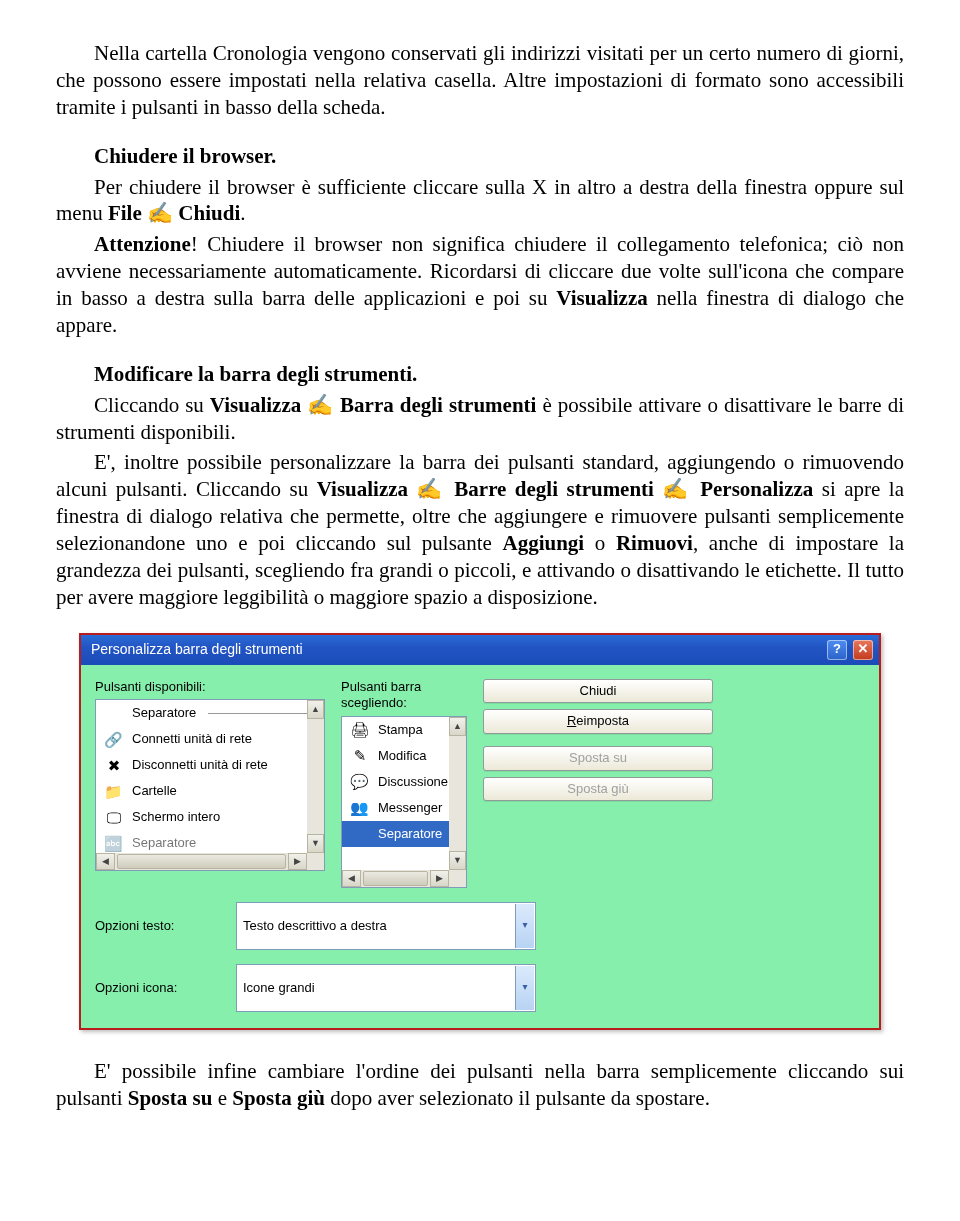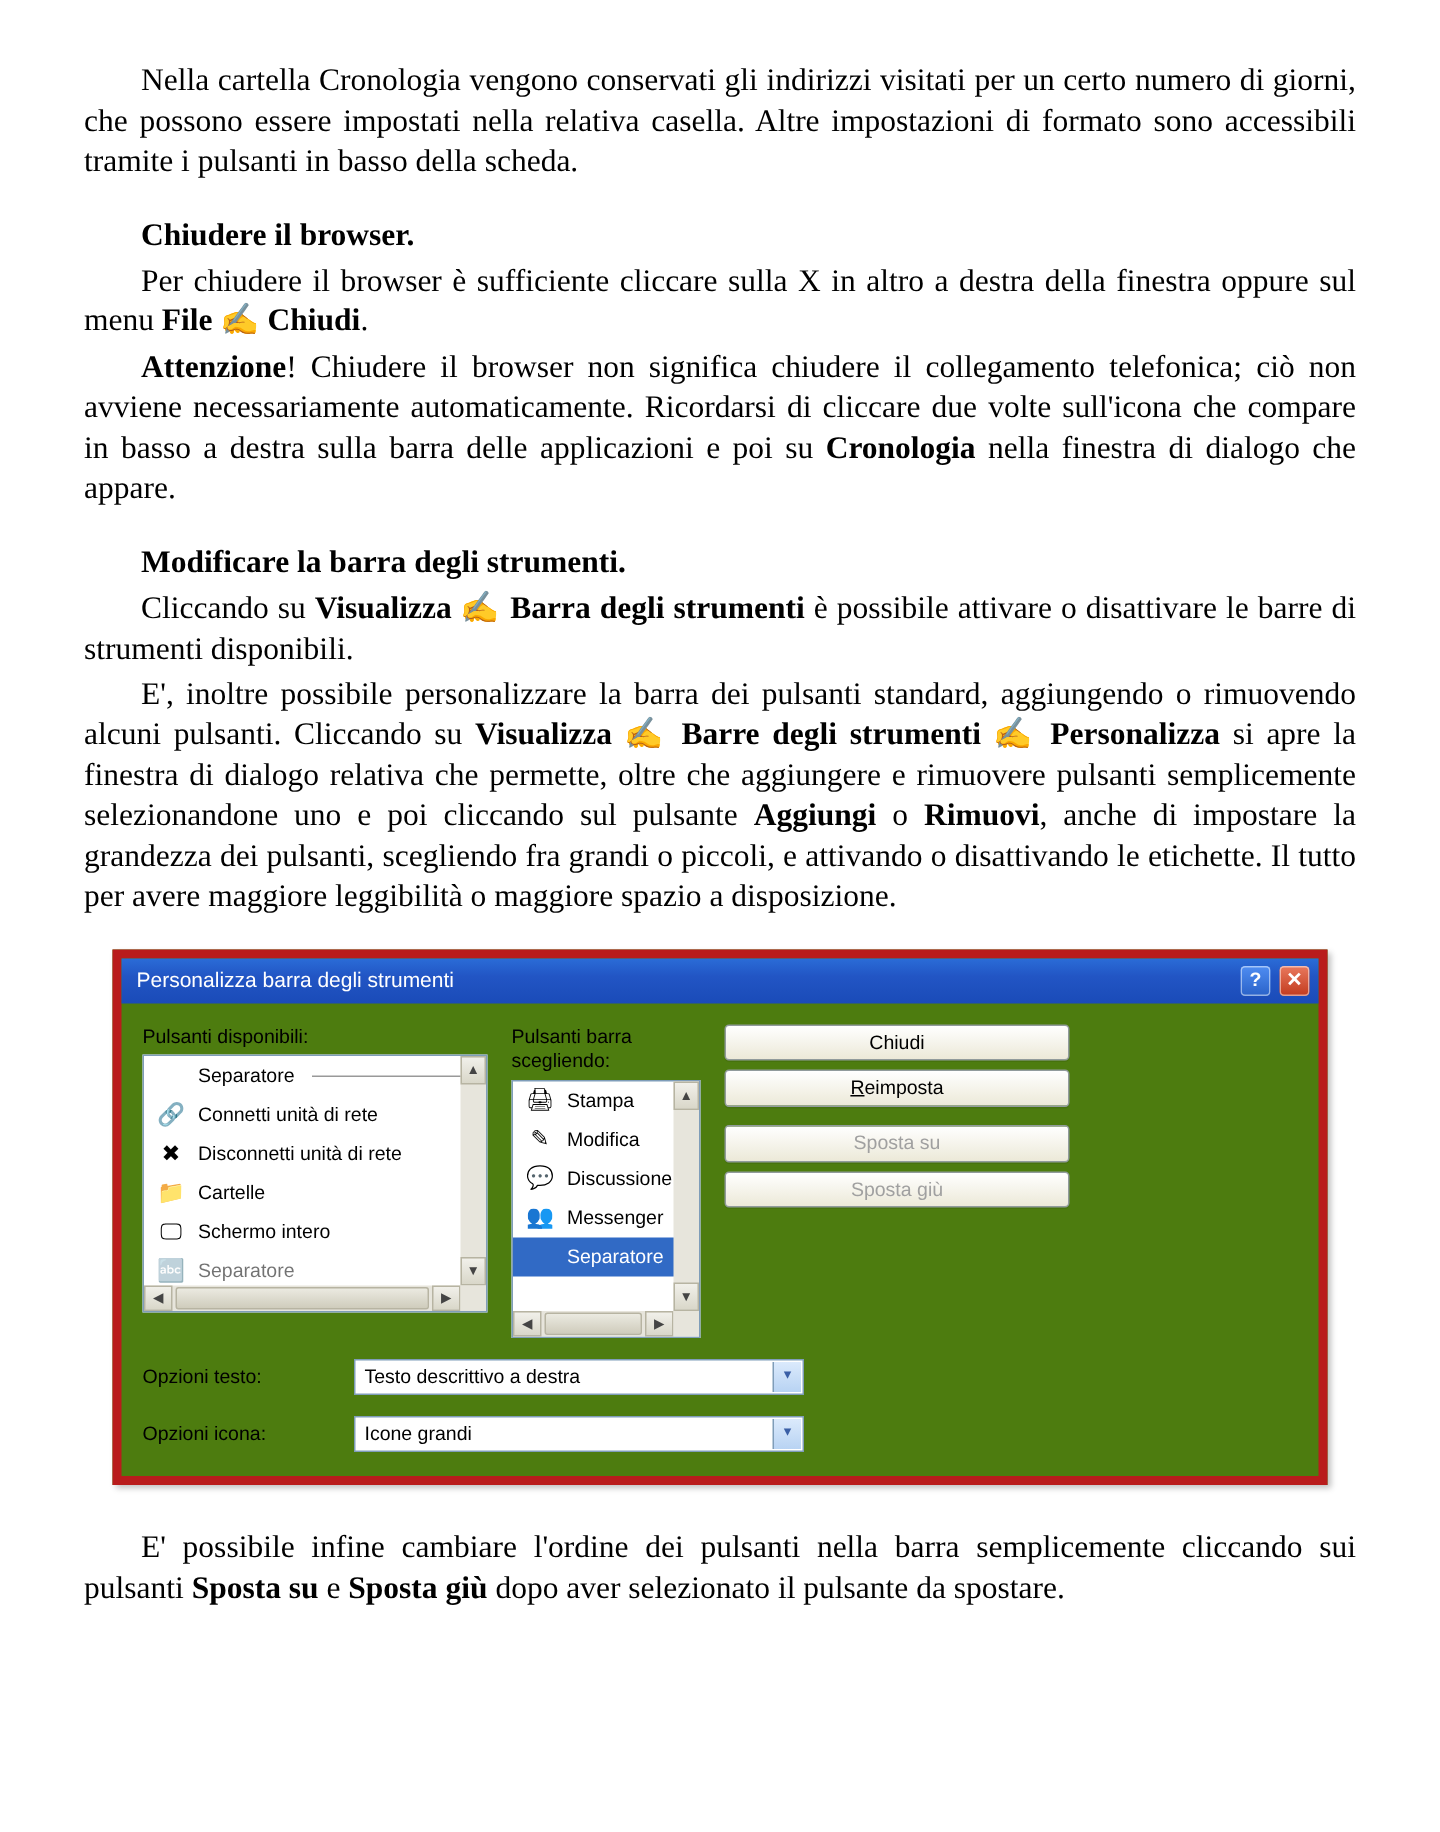--- a/index.html
+++ b/index.html
@@ -16,22 +16,22 @@
   p{margin:0 0 4px 0;text-align:justify;}
   .indent{text-indent:38px;}
   .b{font-weight:bold;}
   .section-space{height:18px;}
   .dialog{
     margin:22px auto 10px auto;
     width:798px;
     font-family:Tahoma,Verdana,sans-serif;
     font-size:13px;
     color:#000;
-    background:#4d7c0f;
-    border:6px solid #b91c1c;
+    background:#86efac;
+    border:2px solid #b91c1c;
     box-shadow:2px 2px 4px rgba(0,0,0,.25);
   }
   .titlebar{
     background:linear-gradient(#2a6cd7,#2255c4 40%,#1a4bb8);
     color:#fff;
     padding:5px 6px 5px 10px;
     display:flex;
     align-items:center;
     gap:6px;
     font-size:14px;
@@ -98,21 +98,21 @@
     padding:3px 6px;text-align:center;font-size:13px;
     box-shadow:0 1px 0 rgba(0,0,0,.08);
     min-width:90px;
   }
   .btn.disabled{color:#a0a0a0;}
   .right-col{display:flex;flex-direction:column;gap:6px;}
   .row-opts{display:flex;align-items:center;gap:21px;margin-top:14px;}
   .row-opts .lbl2{width:120px;}
   .select{
     background:#fff;border:1px solid #7f9db9;height:22px;
-    display:flex;align-items:center;padding:0 6px;gap:6px;width:286px;
+    display:flex;align-items:center;padding:12px 6px;gap:6px;width:286px;
     position:relative;
   }
   .select .dd{
     position:absolute;right:1px;top:1px;bottom:1px;width:18px;
     background:linear-gradient(#dbeafc,#b8d3f3);border-left:1px solid #7f9db9;
     display:flex;align-items:center;justify-content:center;font-size:10px;color:#3a5fa6;
   }
   .u{text-decoration:underline;}
 </style>
 </head>
@@ -124,21 +124,21 @@
 
 <div class="section-space"></div>
 
 <p class="indent">
   <span class="b">Chiudere il browser.</span>
 </p>
 <p class="indent">
   <span>Per chiudere il browser è sufficiente cliccare sulla X in altro a destra della finestra oppure sul menu </span><span class="b">File ✍ Chiudi</span><span>.</span>
 </p>
 <p class="indent">
-  <span class="b">Attenzione</span><span>! Chiudere il browser non significa chiudere il collegamento telefonica; ciò non avviene necessariamente automaticamente. Ricordarsi di cliccare due volte sull'icona che compare in basso a destra sulla barra delle applicazioni e poi su  </span><span class="b">Cronologia</span><span> nella finestra di dialogo che appare.</span>
+  <span class="b">Attenzione</span><span>! Chiudere il browser non significa chiudere il collegamento telefonica; ciò non avviene necessariamente automaticamente. Ricordarsi di cliccare due volte sull'icona che compare in basso a destra sulla barra delle applicazioni e poi su  </span><span class="b">Visualizza</span><span> nella finestra di dialogo che appare.</span>
 </p>
 
 <div class="section-space"></div>
 
 <p class="indent">
   <span class="b">Modificare la barra degli strumenti.</span>
 </p>
 <p class="indent">
   <span>Cliccando su </span><span class="b">Visualizza ✍ Barra degli strumenti</span><span> è possibile attivare o disattivare le barre di strumenti disponibili.</span>
 </p>

